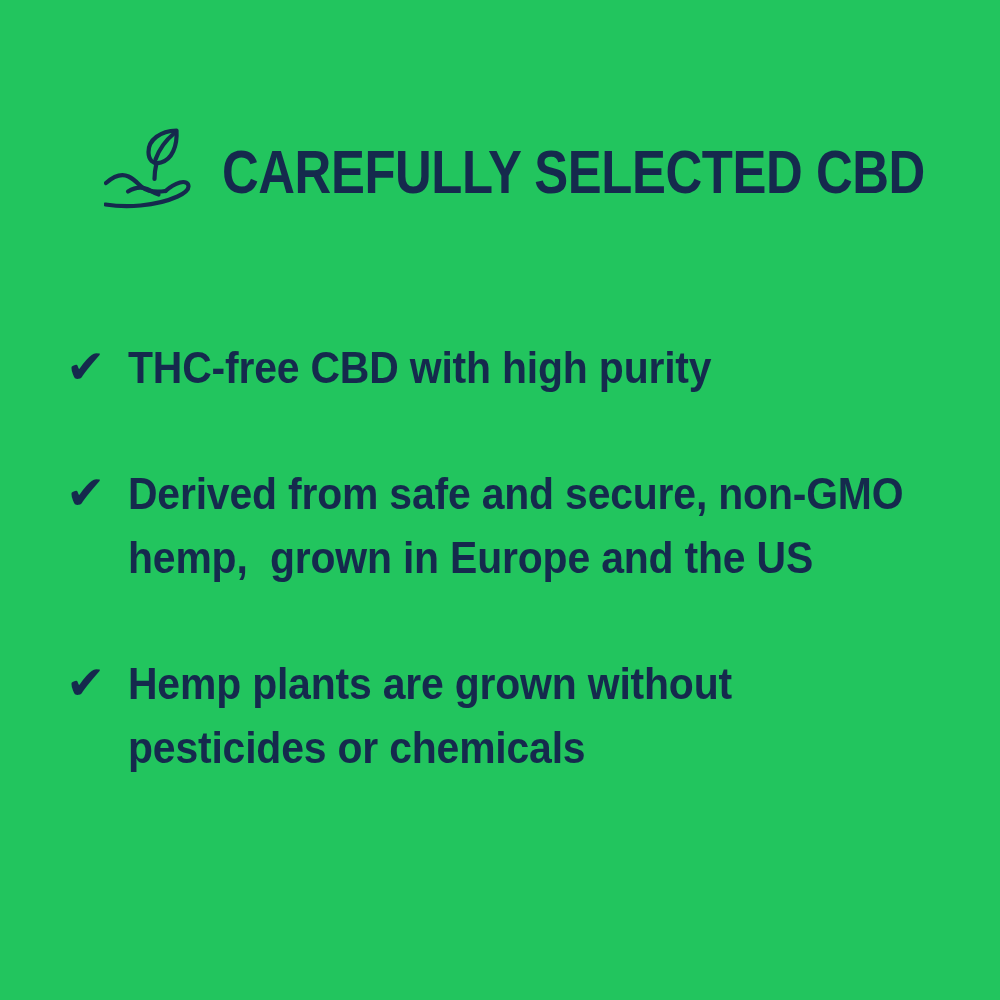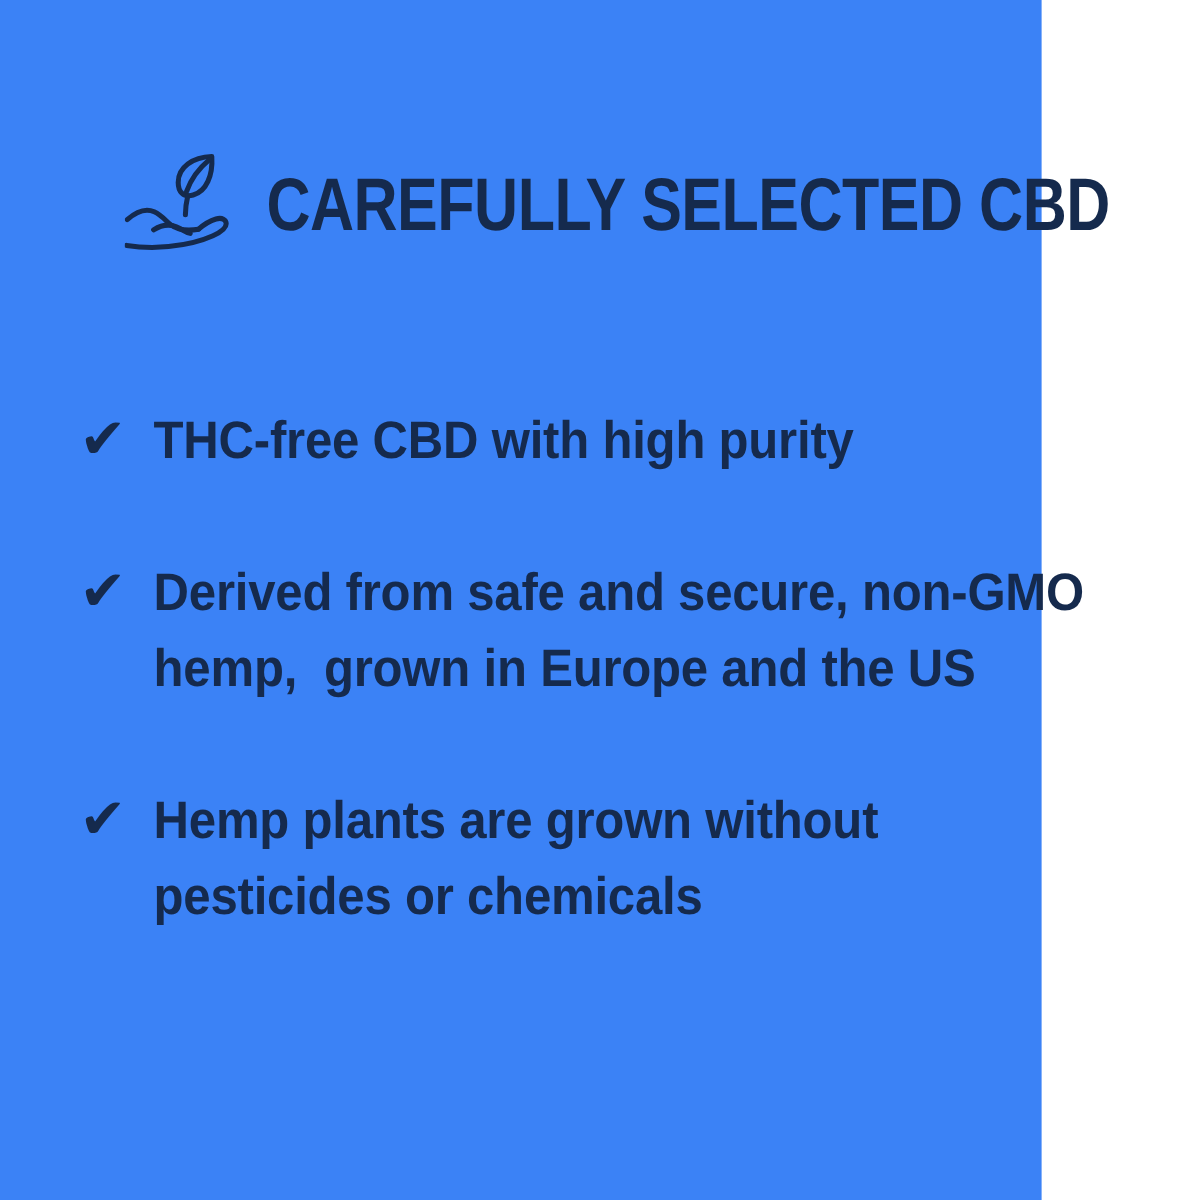--- a/index.html
+++ b/index.html
@@ -9,23 +9,23 @@
   body {
     width: 1000px;
     height: 1000px;
     background: #ffffff;
     font-family: "Liberation Sans", sans-serif;
     overflow: hidden;
   }
 
   .panel {
     position: relative;
-    width: 868px;
+    width: 1000px;
     height: 1000px;
-    background: #3b82f6;
+    background: #22c55e;
   }
 
   
   .header {
     position: absolute;
     left: 104px;
     top: 128px;
     display: flex;
     align-items: center;
     gap: 22px;

